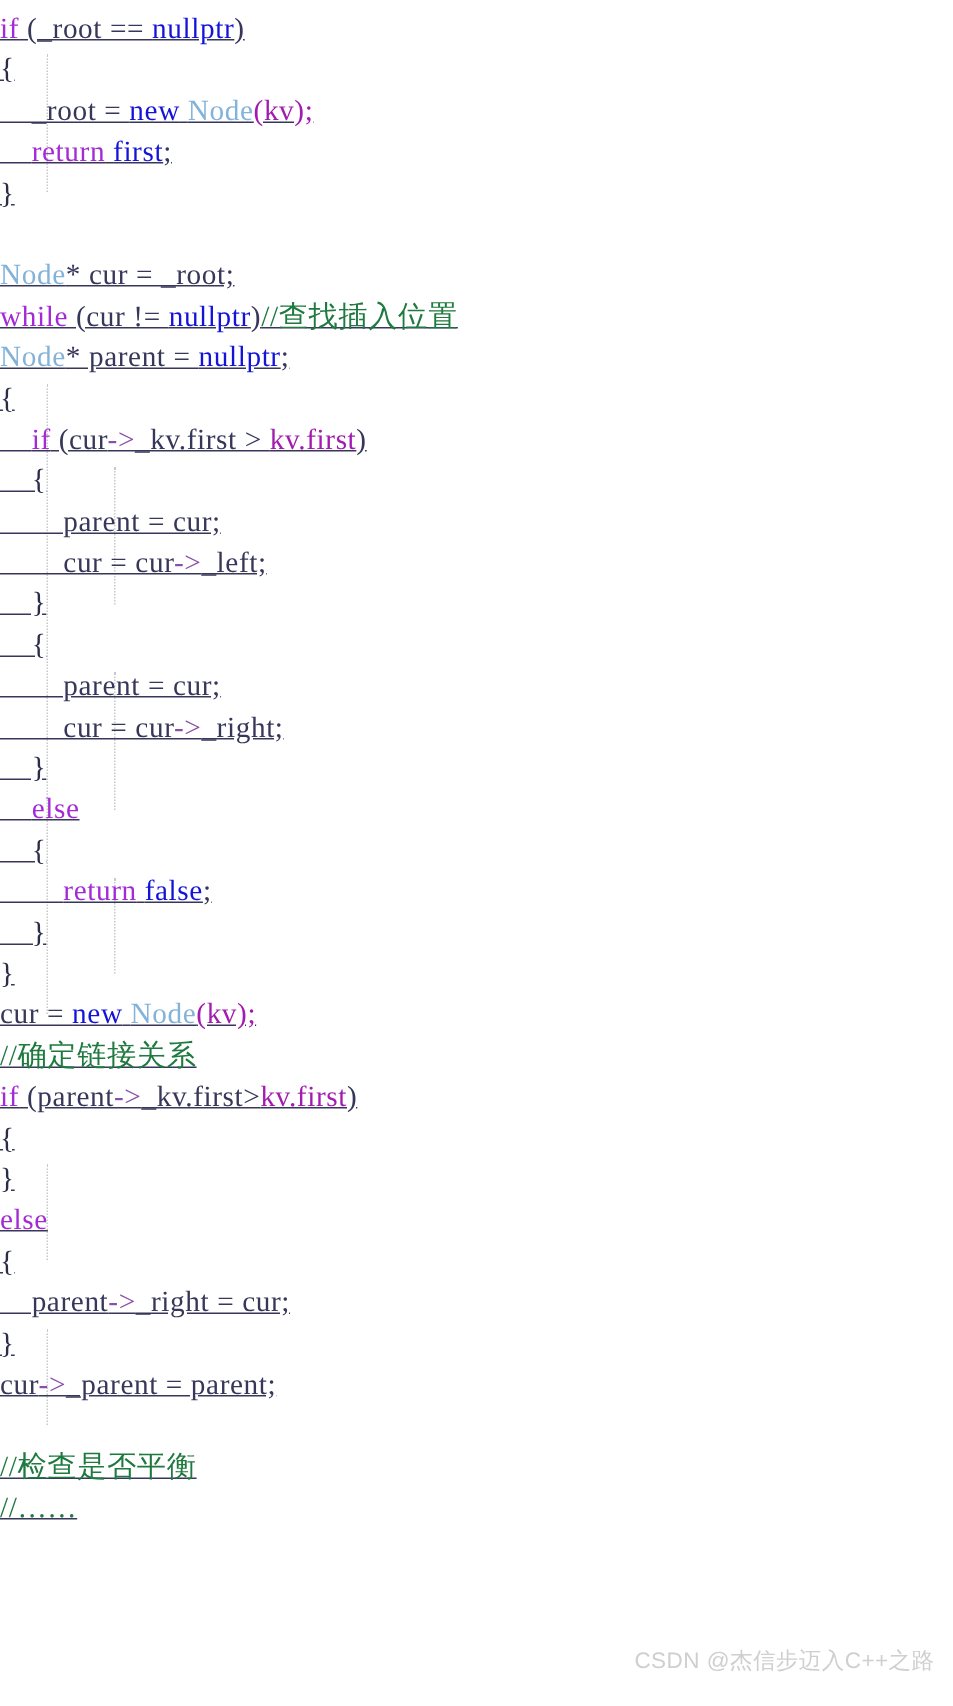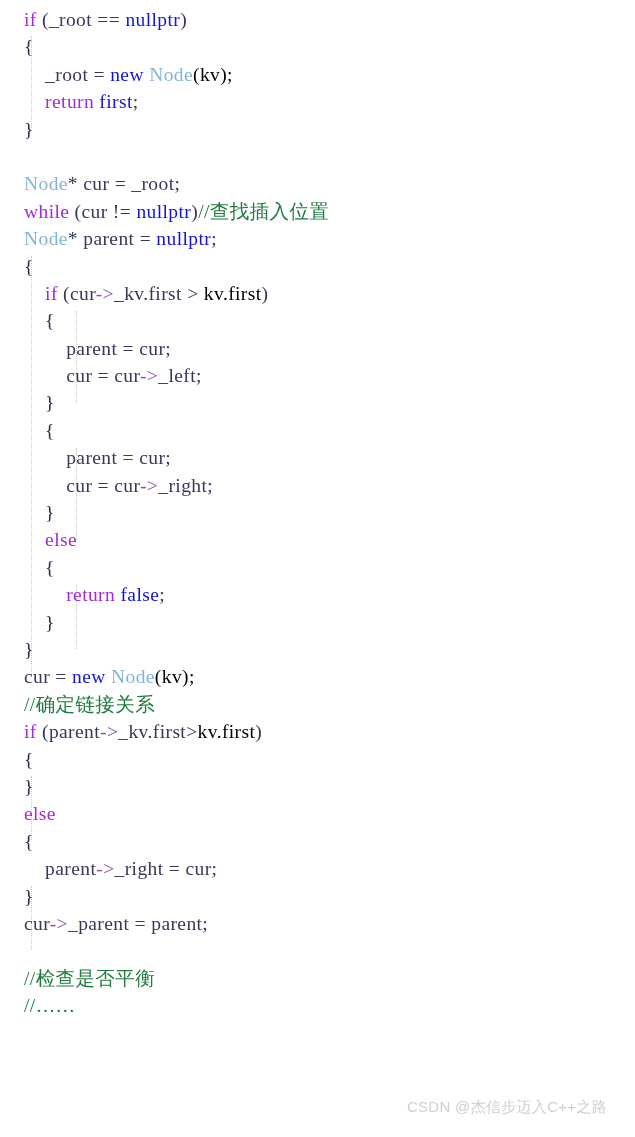--- a/index.html
+++ b/index.html
@@ -20,46 +20,46 @@
   }
 
   .code-line {
     position: relative;
     height: 27.4px;
     line-height: 27.4px;
     font-size: 19.5px;
     letter-spacing: 0.4px;
     white-space: pre;
     color: #37375a;
-    padding-left: 24px;
+    text-decoration: underline;
   }
 
   
   .guide {
     position: absolute;
     top: 0;
     bottom: 0;
     width: 0;
     border-left: 1px dotted #c8c8c8;
   }
 
   
   .kw      { color: #a32ad4; }            
   .lit     { color: #1414d8; }            
   .type    { color: #83b3d9; }            
-  .param   { color: #000000; }            
+  .param   { color: #a21caf; }            
   .cmt     { color: #1f7a3f; }            
   .arrow   { color: #8a4fa8; }            
   .punct   { color: #37375a; }
   .brace   { color: #2b2b4a; }
 
   #watermark {
     position: absolute;
     left: 0;
-    right: 28px;
+    right: 12px;
     top: 1098px;
     text-align: right;
     font-family: "Liberation Sans", "DejaVu Sans", sans-serif;
     font-size: 15px;
     color: #cfcfcf;
     letter-spacing: 0.3px;
     user-select: none;
   }
 </style>
 </head>

